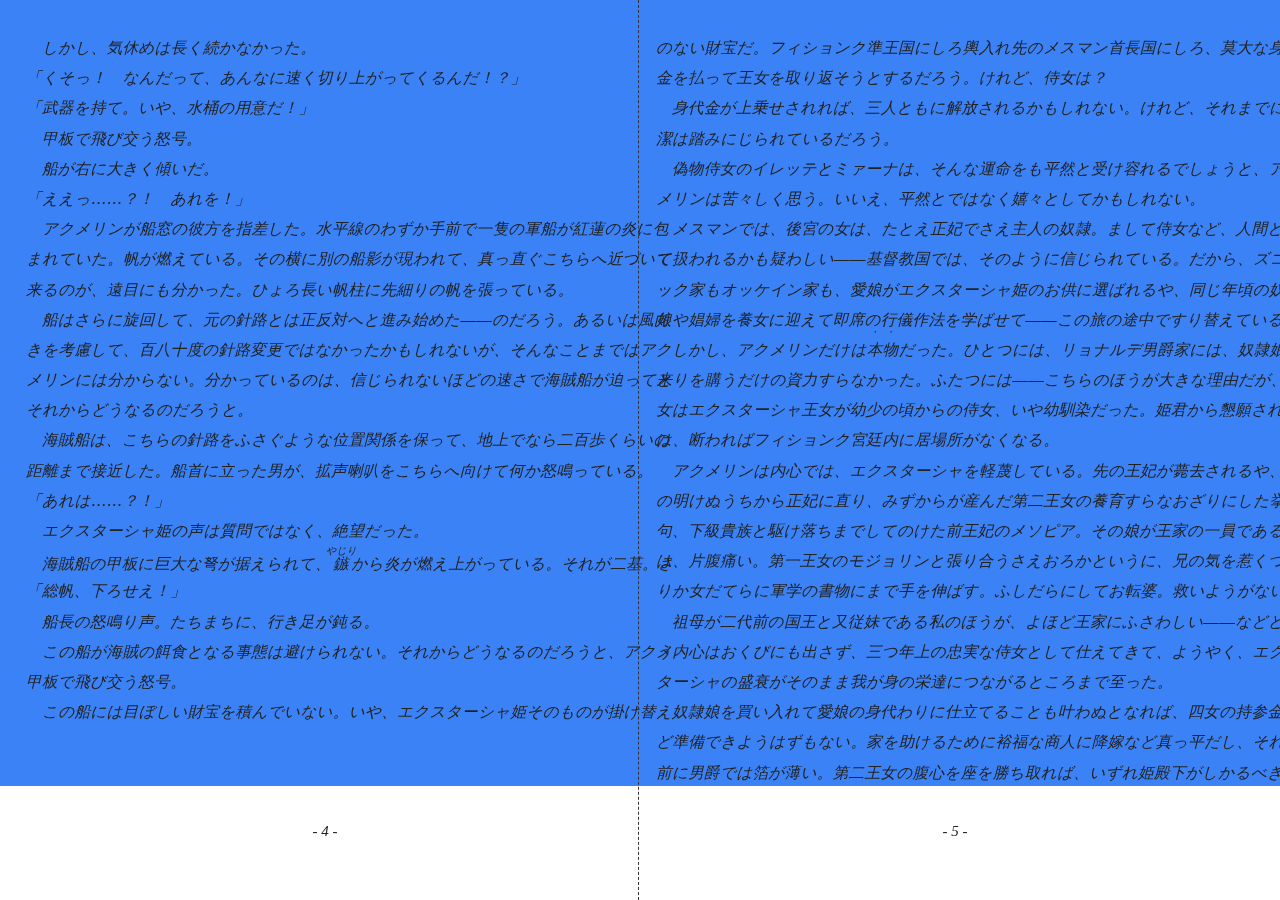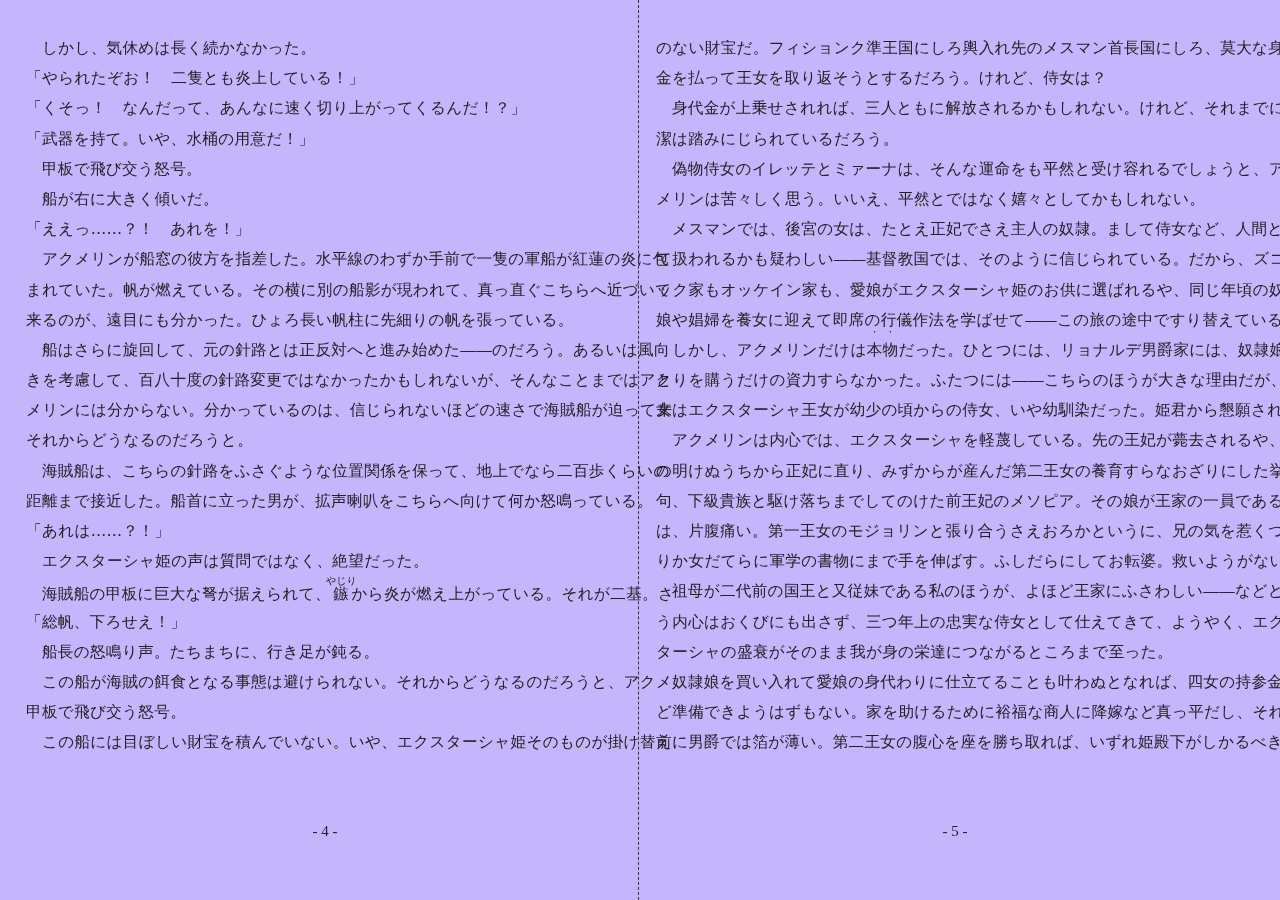--- a/index.html
+++ b/index.html
@@ -6,22 +6,23 @@
       margin: 0;
       padding: 0;
       width: 1280px;
       height: 900px;
       background: #ffffff;
       overflow: hidden;
     }
     .spread {
       position: relative;
       width: 1280px;
-      height: 900px;
-      background: #c4b5fd;
+      height: 786px;
+      background: #3b82f6;
+      font-style: italic;
     }
     .divider {
       position: absolute;
       left: 638px;
       top: 0;
       width: 0;
       height: 900px;
       border-left: 1px dashed #333333;
     }
     .page {
@@ -76,21 +77,20 @@
     }
   </style>
 </head>
 <body>
 
 <div class="spread">
 
   <div class="page left">
     <ul class="lines">
       <li class="line">　しかし、気休めは長く続かなかった。</li>
-      <li class="line">「やられたぞお！　二隻とも炎上している！」</li>
       <li class="line">「くそっ！　なんだって、あんなに速く切り上がってくるんだ！？」</li>
       <li class="line">「武器を持て。いや、水桶の用意だ！」</li>
       <li class="line">　甲板で飛び交う怒号。</li>
       <li class="line">　船が右に大きく傾いだ。</li>
       <li class="line">「ええっ……？！　あれを！」</li>
       <li class="line">　アクメリンが船窓の彼方を指差した。水平線のわずか手前で一隻の軍船が紅蓮の炎に包</li>
       <li class="line">まれていた。帆が燃えている。その横に別の船影が現われて、真っ直ぐこちらへ近づいて</li>
       <li class="line">来るのが、遠目にも分かった。ひょろ長い帆柱に先細りの帆を張っている。</li>
       <li class="line">　船はさらに旋回して、元の針路とは正反対へと進み始めた――のだろう。あるいは風向</li>
       <li class="line">きを考慮して、百八十度の針路変更ではなかったかもしれないが、そんなことまではアク</li>
@@ -120,20 +120,21 @@
       <li class="line">潔は踏みにじられているだろう。</li>
       <li class="line">　偽物侍女のイレッテとミァーナは、そんな運命をも平然と受け容れるでしょうと、アク</li>
       <li class="line">メリンは苦々しく思う。いいえ、平然とではなく嬉々としてかもしれない。</li>
       <li class="line">　メスマンでは、後宮の女は、たとえ正妃でさえ主人の奴隷。まして侍女など、人間とし</li>
       <li class="line">て扱われるかも疑わしい――基督教国では、そのように信じられている。だから、ズコバ</li>
       <li class="line">ック家もオッケイン家も、愛娘がエクスターシャ姫のお供に選ばれるや、同じ年頃の奴隷</li>
       <li class="line">娘や娼婦を養女に迎えて即席の行儀作法を学ばせて――この旅の途中ですり替えている。</li>
       <li class="line"><span>　しかし、アクメリンだけは</span><span class="emph">本</span><span class="emph">物</span><span>だった。ひとつには、リョナルデ男爵家には、奴隷娘ひ</span></li>
       <li class="line">とりを購うだけの資力すらなかった。ふたつには――こちらのほうが大きな理由だが、彼</li>
       <li class="line">女はエクスターシャ王女が幼少の頃からの侍女、いや幼馴染だった。姫君から懇願されて</li>
+      <li class="line">は、断わればフィションク宮廷内に居場所がなくなる。</li>
       <li class="line">　アクメリンは内心では、エクスターシャを軽蔑している。先の王妃が薨去されるや、喪</li>
       <li class="line">の明けぬうちから正妃に直り、みずからが産んだ第二王女の養育すらなおざりにした挙げ</li>
       <li class="line">句、下級貴族と駆け落ちまでしてのけた前王妃のメソピア。その娘が王家の一員であると</li>
       <li class="line">は、片腹痛い。第一王女のモジョリンと張り合うさえおろかというに、兄の気を惹くつも</li>
       <li class="line">りか女だてらに軍学の書物にまで手を伸ばす。ふしだらにしてお転婆。救いようがない。</li>
       <li class="line">　祖母が二代前の国王と又従妹である私のほうが、よほど王家にふさわしい――などとい</li>
       <li class="line">う内心はおくびにも出さず、三つ年上の忠実な侍女として仕えてきて、ようやく、エクス</li>
       <li class="line">ターシャの盛衰がそのまま我が身の栄達につながるところまで至った。</li>
       <li class="line">　奴隷娘を買い入れて愛娘の身代わりに仕立てることも叶わぬとなれば、四女の持参金な</li>
       <li class="line">ど準備できようはずもない。家を助けるために裕福な商人に降嫁など真っ平だし、それ以</li>

